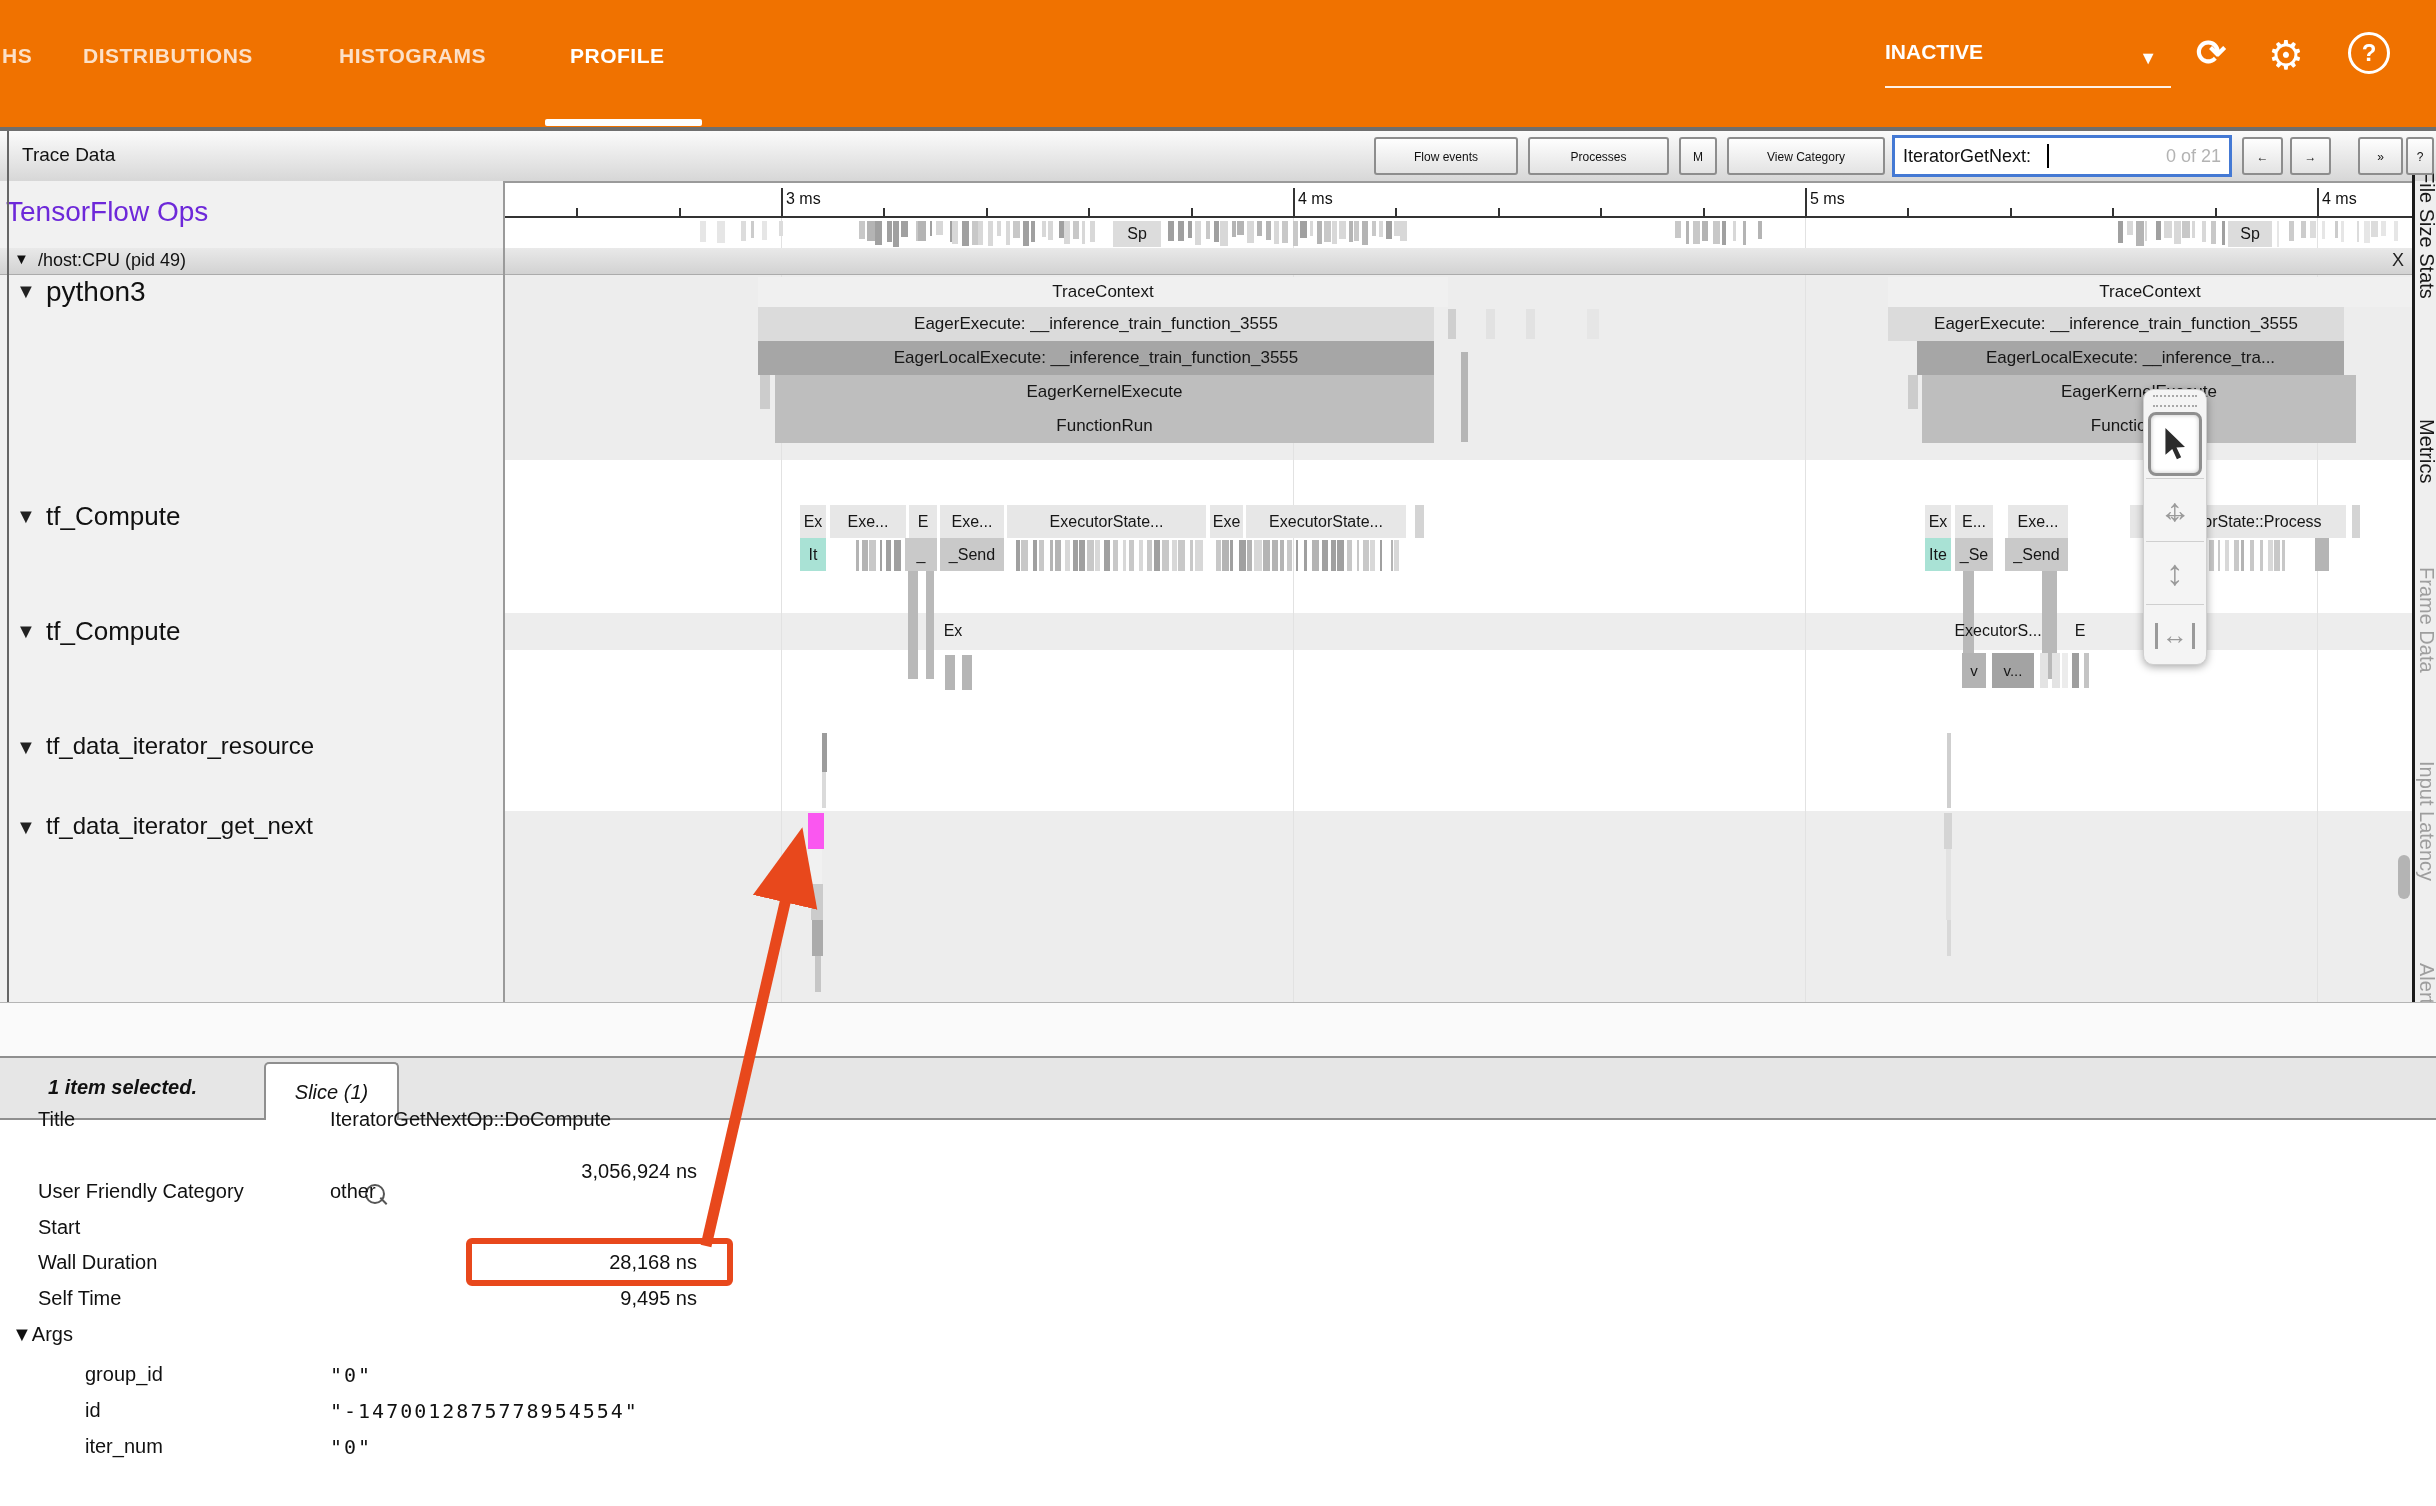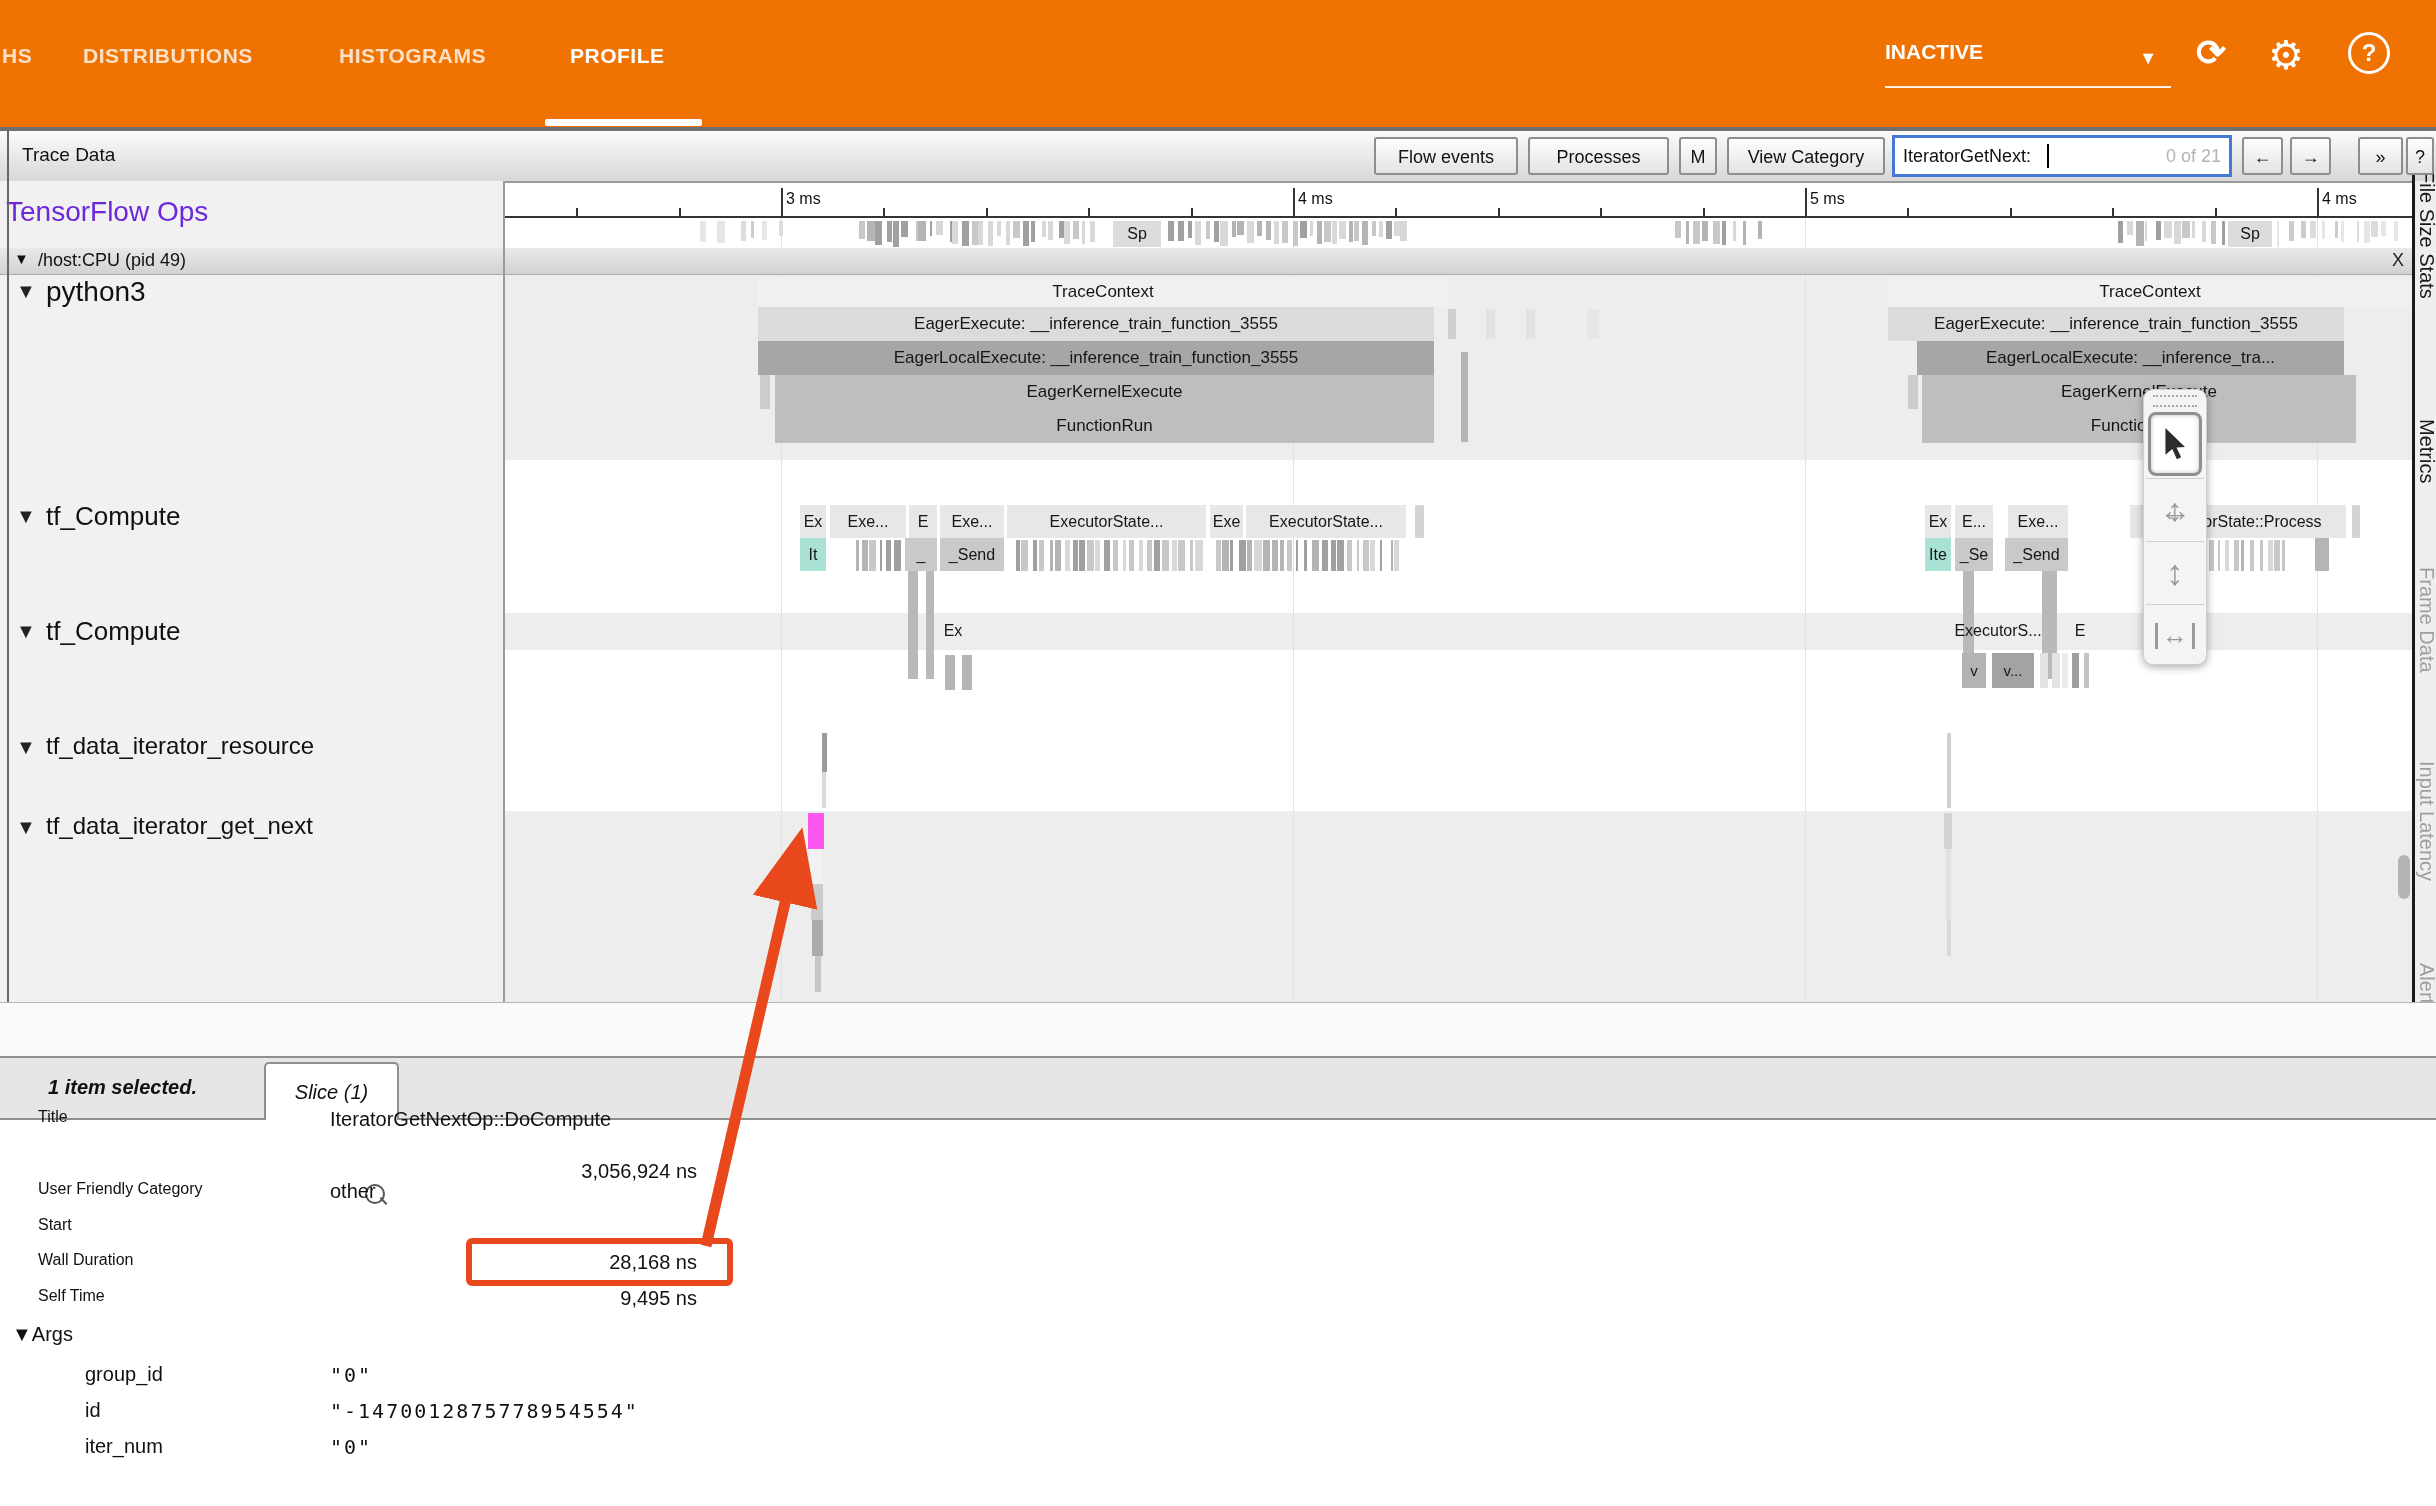--- a/index.html
+++ b/index.html
@@ -10,21 +10,21 @@
   .top-tab{position:absolute;top:44px;font-size:21px;letter-spacing:.5px;color:rgba(255,255,255,.78);font-weight:700;cursor:pointer;}
   .top-tab.active{color:#fff;}
   #profile-underline{position:absolute;top:119px;height:7px;background:#fff;border-radius:2px;}
   #run-select{position:absolute;left:1885px;top:40px;width:286px;height:46px;color:#fff;font-size:21px;font-weight:700;border-bottom:2px solid rgba(255,255,255,.9);}
   #run-caret{position:absolute;right:14px;top:8px;font-size:18px;}
   .orange-icon{position:absolute;top:32px;color:#fff;cursor:pointer;}
   #topbar-divider{left:0;top:127px;width:2436px;height:4px;background:#6f6f6f;}
   
   #trace-toolbar{left:0;top:131px;width:2436px;height:50px;background:linear-gradient(#fbfbfb,#d7d7d7);border-bottom:2px solid #9a9a9a;}
   #trace-title{position:absolute;left:22px;top:13px;font-size:19px;color:#111;}
-  .tbtn{position:absolute;top:6px;height:38px;background:linear-gradient(#fefefe,#e3e3e3);border:2px solid #8d8d8d;border-radius:3px;font-size:18px;color:#111;text-align:center;line-height:36px;box-sizing:border-box;cursor:pointer;}
+  .tbtn{position:absolute;top:6px;height:38px;background:linear-gradient(#fefefe,#e3e3e3);border:2px solid #8d8d8d;border-radius:3px;font-size:12px;color:#111;text-align:center;line-height:36px;box-sizing:border-box;cursor:pointer;}
   #search-box{position:absolute;left:1892px;top:4px;width:340px;height:42px;background:#fff;border:3px solid #4479d4;box-sizing:border-box;}
   #search-text{position:absolute;left:8px;top:8px;font-size:18px;color:#111;white-space:nowrap;}
   #search-caret{position:absolute;top:6px;width:2px;height:24px;background:#000;}
   #search-count{position:absolute;right:8px;top:8px;font-size:18px;color:#b3b3b3;}
   
   #left-col{left:0;top:181px;width:503px;height:821px;background:#f1f1f1;}
   #col-divider{left:503px;top:181px;width:2px;height:821px;background:#9a9a9a;}
   #left-edge{left:7px;top:131px;width:2px;height:1375px;background:#666;}
   #ruler-line{left:505px;top:216px;width:1907px;height:2px;background:#333;}
   .minor-tick{position:absolute;top:208px;width:2px;height:8px;background:#333;}
@@ -55,21 +55,21 @@
   .pan-wrap{position:relative;width:40px;height:40px;color:#9a9a9a;}
   .pan-wrap span{position:absolute;left:0;top:0;width:40px;height:40px;text-align:center;line-height:40px;font-size:32px;font-weight:700;}
   .zoom-glyph{font-size:36px;color:#9a9a9a;font-weight:700;}
   .timing-glyph{width:34px;height:26px;border-left:3px solid #9a9a9a;border-right:3px solid #9a9a9a;color:#9a9a9a;font-size:26px;font-weight:700;text-align:center;line-height:24px;}
   
   #trace-bottom{left:0;top:1002px;width:2436px;height:54px;background:#fafafa;border-top:1px solid #b5b5b5;}
   #details-header{left:0;top:1056px;width:2436px;height:64px;background:#e6e6e6;border-top:2px solid #8f8f8f;border-bottom:2px solid #8f8f8f;box-sizing:border-box;font-style:italic;}
   #details-status{position:absolute;left:48px;top:18px;font-size:20px;font-weight:700;color:#111;}
   #slice-tab{position:absolute;left:264px;top:4px;width:131px;height:60px;background:#fff;border:2px solid #8f8f8f;border-bottom:none;border-radius:5px 5px 0 0;text-align:center;line-height:56px;font-size:20px;color:#111;cursor:pointer;}
   #details-body{left:0;top:1120px;width:2436px;height:386px;background:#fff;}
-  .d-label{position:absolute;left:38px;font-size:16px;color:#111;white-space:nowrap;}
+  .d-label{position:absolute;left:38px;font-size:20px;color:#111;white-space:nowrap;}
   .d-val-left{position:absolute;left:330px;font-size:20px;color:#111;white-space:nowrap;}
   .d-val-right{position:absolute;left:430px;width:267px;text-align:right;font-size:20px;color:#111;white-space:nowrap;}
   .d-argkey{position:absolute;left:85px;font-size:20px;color:#111;}
   .d-argval{position:absolute;left:330px;font-size:20px;font-family:"DejaVu Sans Mono",monospace;letter-spacing:2px;color:#111;}
   #args-header{position:absolute;left:12px;font-size:20px;color:#111;}
   #magnifier{position:absolute;left:365px;top:1184px;width:16px;height:16px;border:2px solid #555;border-radius:50%;}
   #magnifier-handle{position:absolute;left:379px;top:1200px;width:9px;height:2px;background:#555;transform:rotate(45deg);}
   #wall-box{position:absolute;left:466px;top:1238px;width:267px;height:48px;border:6px solid #e8481c;border-radius:6px;box-sizing:border-box;z-index:45;}
   #annot-svg{position:absolute;left:0;top:0;z-index:50;pointer-events:none;}
 </style>

